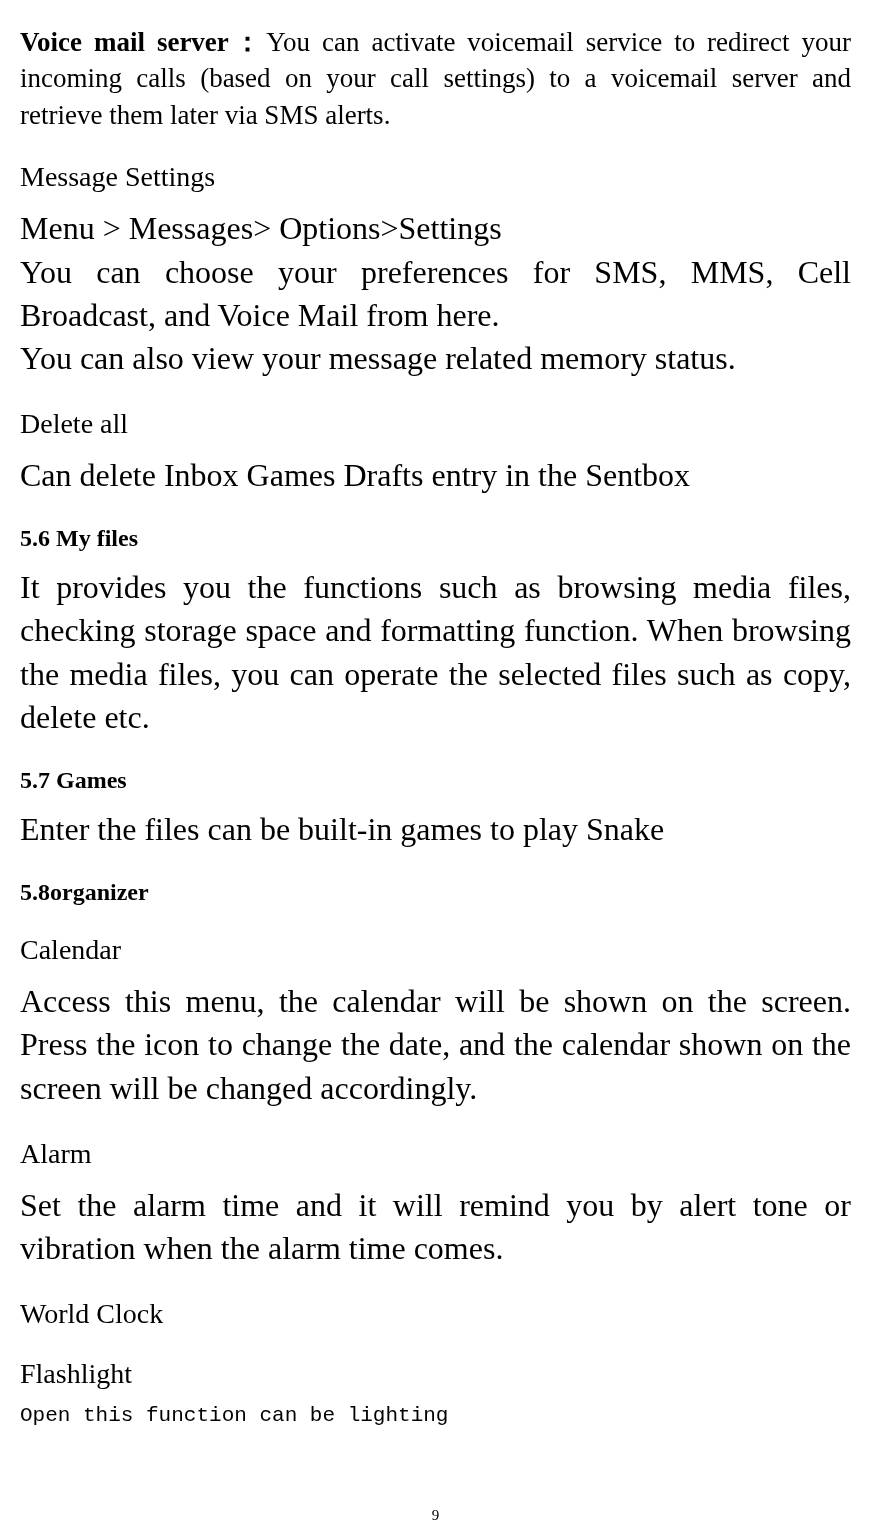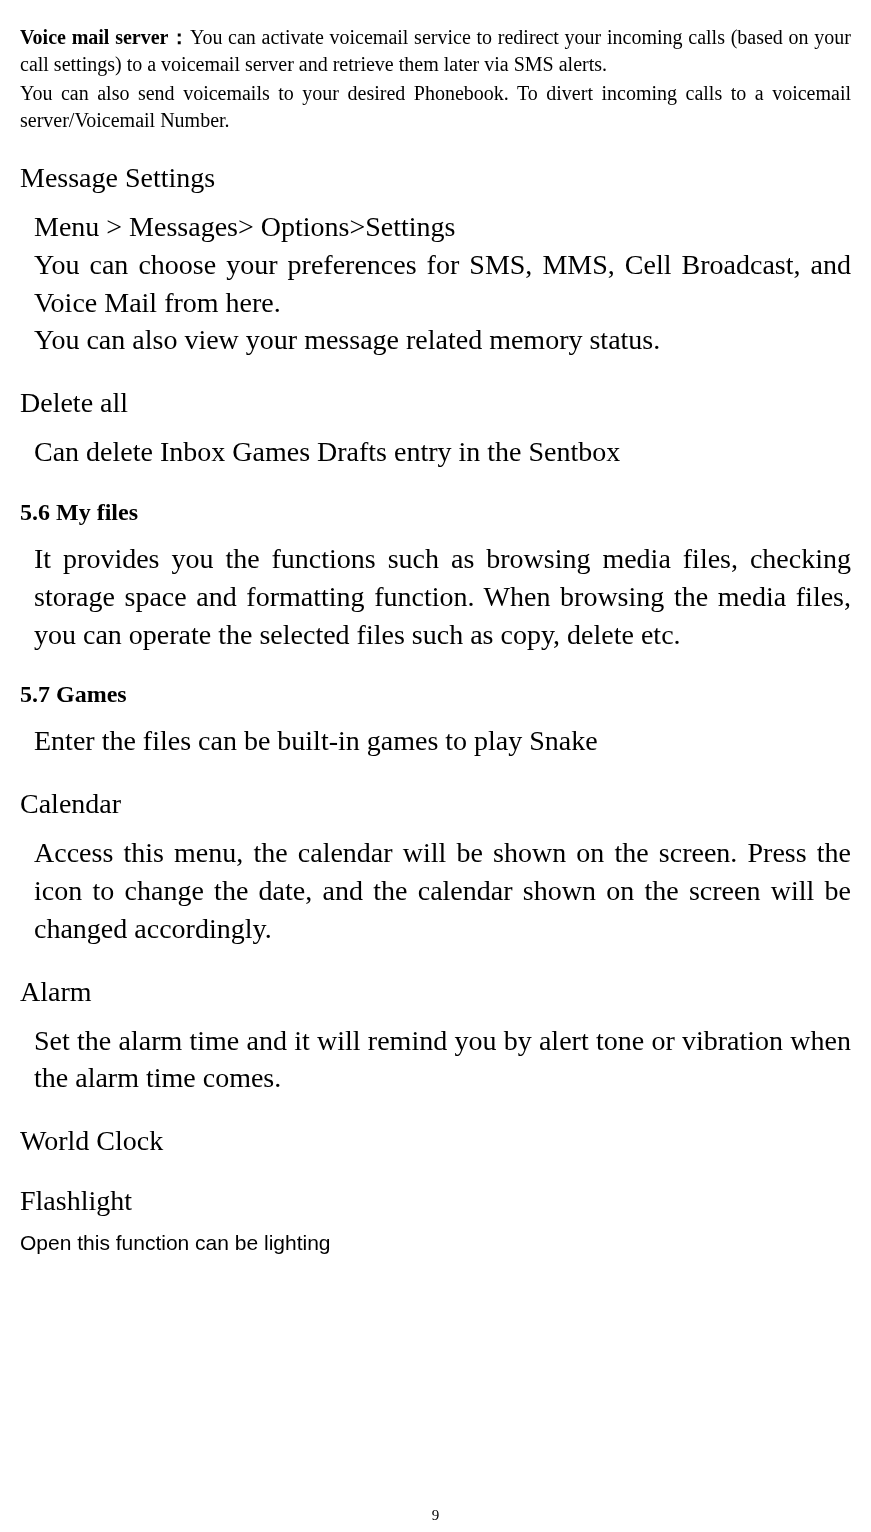--- a/index.html
+++ b/index.html
@@ -13,48 +13,47 @@
       background: #ffffff;
       font-family: "Times New Roman", Times, serif;
       color: #000000;
       padding: 24px 20px 0 20px;
       position: relative;
     }
     .content {
       width: 100%;
     }
     .para {
-      font-size: 20px;
+      font-size: 27px;
       line-height: 1.35;
       text-align: justify;
       margin-bottom: 2px;
     }
     .bold {
       font-weight: bold;
     }
     .heading-large {
       font-size: 28px;
       font-weight: normal;
       margin-top: 28px;
       margin-bottom: 14px;
     }
     .heading-bold {
       font-size: 24px;
       font-weight: bold;
       margin-top: 28px;
       margin-bottom: 14px;
     }
     .sub-para {
-      font-size: 28px;
+      font-size: 32px;
       line-height: 1.35;
       text-align: justify;
-      margin-left: 14px;
     }
     .flashlight-text {
-      font-family: Liberation Sans, sans-serif;
+      font-family: Liberation Mono, monospace;
       font-size: 21px;
       margin-top: 8px;
       margin-bottom: 4px;
     }
     .page-number {
       position: absolute;
       bottom: 8px;
       left: 0;
       right: 0;
       text-align: center;
@@ -62,36 +61,36 @@
     }
   </style>
 </head>
 <body>
 
 <div class="content">
 
   <p class="para">
     <span class="bold">Voice mail server：</span><span>You can activate voicemail service to redirect your incoming calls (based on your call settings) to a voicemail server and retrieve them later via SMS alerts.</span>
   </p>
-  <p class="para">You can also send voicemails to your desired Phonebook. To divert incoming calls to a voicemail server/Voicemail Number.</p>
 
   <h2 class="heading-large">Message Settings</h2>
   <p class="sub-para">Menu &gt; Messages&gt; Options&gt;Settings</p>
   <p class="sub-para">You can choose your preferences for SMS, MMS, Cell Broadcast, and Voice Mail from here.</p>
   <p class="sub-para">You can also view your message related memory status.</p>
 
   <h2 class="heading-large">Delete all</h2>
   <p class="sub-para">Can delete Inbox Games Drafts entry in the Sentbox</p>
 
   <h2 class="heading-bold">5.6 My files</h2>
   <p class="sub-para">It provides you the functions such as browsing media files, checking storage space and formatting function. When browsing the media files, you can operate the selected files such as copy, delete etc.</p>
 
   <h2 class="heading-bold">5.7 Games</h2>
   <p class="sub-para">Enter the files can be built-in games to play Snake</p>
 
+  <h2 class="heading-bold">5.8organizer</h2>
 
   <h2 class="heading-large">Calendar</h2>
   <p class="sub-para">Access this menu, the calendar will be shown on the screen. Press the icon to change the date, and the calendar shown on the screen will be changed accordingly.</p>
 
   <h2 class="heading-large">Alarm</h2>
   <p class="sub-para">Set the alarm time and it will remind you by alert tone or vibration when the alarm time comes.</p>
 
   <h2 class="heading-large">World Clock</h2>
 
   <h2 class="heading-large">Flashlight</h2>

